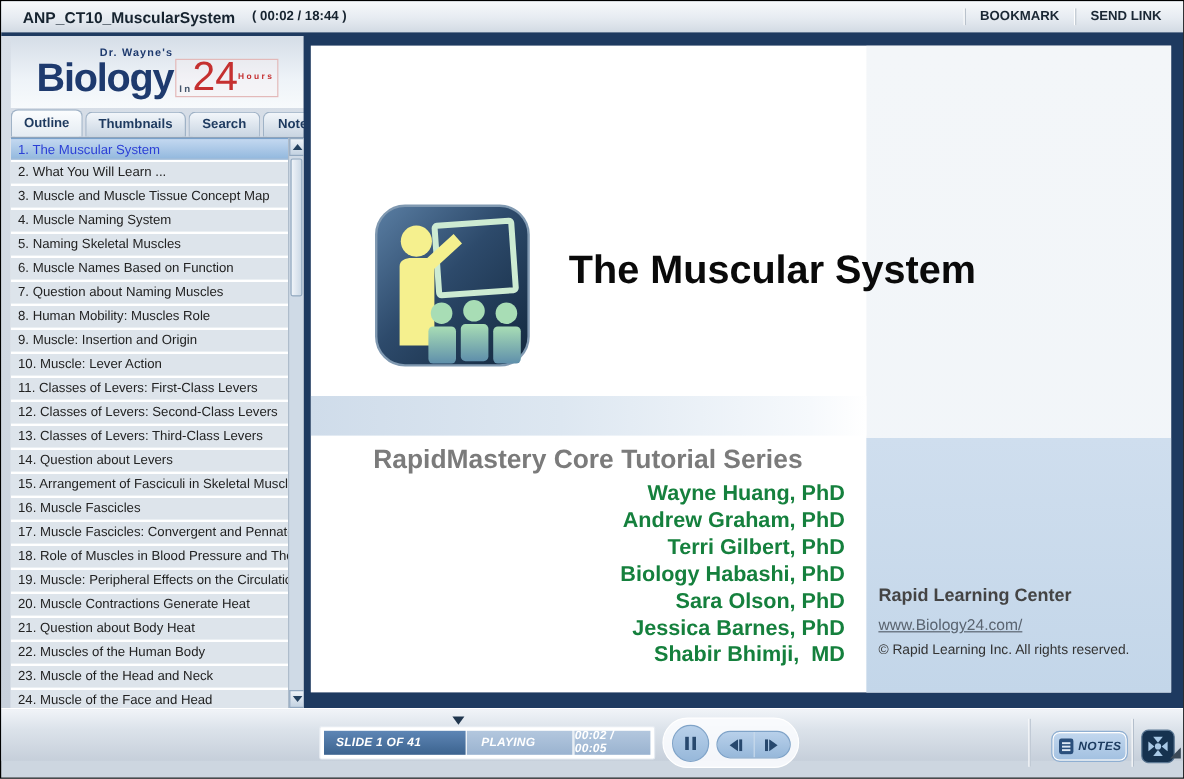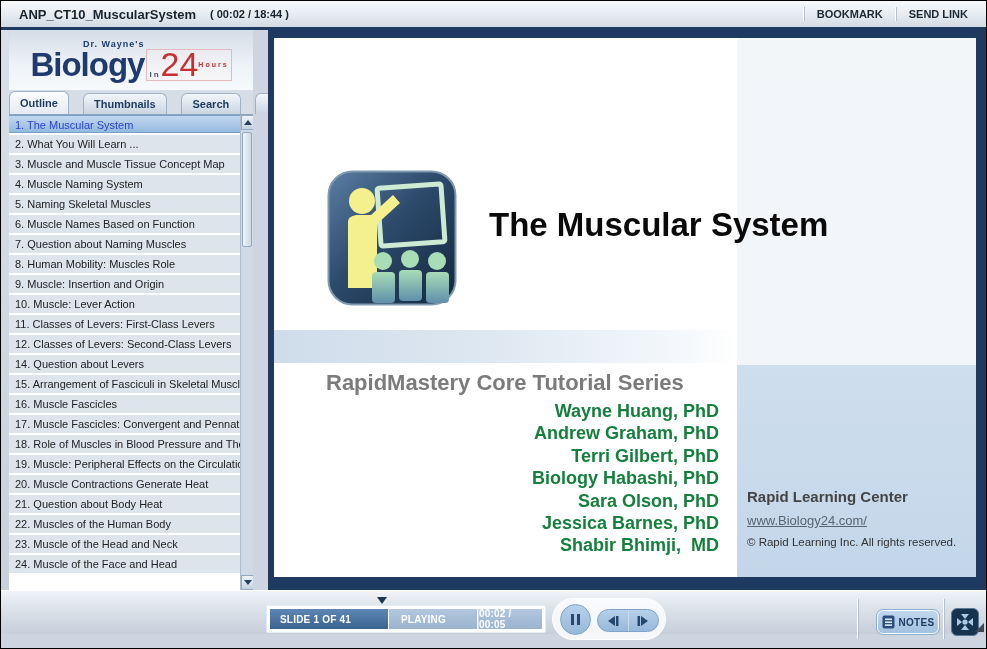--- a/index.html
+++ b/index.html
@@ -31,21 +31,21 @@
   .logo { display:flex; align-items:flex-end; }
   .logo-left { text-align:right; }
   .logo-tag { font-size:9px; font-weight:bold; color:#1e3a6e; letter-spacing:1px; margin-left:24px; }
   .logo-word { font-size:33px; color:#1e3a6e; letter-spacing:-1px; line-height:0.95; font-weight:bold; }
   .logo-right { display:flex; flex-direction:row; align-items:center; margin-left:2px;
     border:1px solid #e3b9b9; padding:0 2px 1px 2px; background:rgba(255,240,240,.25); }
   .logo-in { font-size:8px; font-weight:bold; color:#44556a; letter-spacing:2px; align-self:flex-end; }
   .logo-num { font-size:34px; color:#c53030; line-height:0.85; font-weight:normal; }
   .logo-hours { font-size:7px; font-weight:bold; color:#c53030; letter-spacing:2px; }
   
-  .tabs { height:24px; display:flex; align-items:flex-end; gap:14px; padding:0 4px 0 0; }
+  .tabs { height:24px; display:flex; align-items:flex-end; gap:2px; padding:0 4px 0 0; }
   .tab { flex:0 0 auto; height:21px; padding:0 10px; display:flex; align-items:center; justify-content:center;
     font-size:11px; font-weight:bold; color:#1e3a5f; cursor:pointer;
     border:1px solid #9fb2c6; border-bottom:none; border-radius:6px 6px 0 0;
     background:linear-gradient(180deg,#f2f6fa,#c9d5e2); }
   .tab.active { background:linear-gradient(180deg,#fbfdfe,#e4ebf2); height:23px; }
   .tab.w1{min-width:58px}.tab.w2{min-width:84px}.tab.w3{min-width:60px}.tab.w4{min-width:56px}
   
   .listwrap { flex:1; display:flex; border-top:1px solid #8fa3ba; overflow:hidden; background:#fff; }
   .outline-list { flex:1; overflow:hidden; background:#fff; }
   .row { height:18px; margin-bottom:2px; background:#dde4eb; color:#222; font-size:11px;
@@ -57,42 +57,42 @@
   .sb-btn { position:absolute; left:0; width:13px; height:15px;
     background:linear-gradient(180deg,#eef3f8,#c3d2e1); border:1px solid #93a9c0;
     display:flex; align-items:center; justify-content:center; cursor:pointer; }
   .sb-btn.up { top:0; }
   .sb-btn.down { bottom:0; }
   .tri-up { width:0; height:0; border-left:4px solid transparent; border-right:4px solid transparent; border-bottom:5px solid #24415f; }
   .tri-down { width:0; height:0; border-left:4px solid transparent; border-right:4px solid transparent; border-top:5px solid #24415f; }
   .sb-thumb { position:absolute; left:1px; top:17px; width:10px; height:115px;
     background:linear-gradient(90deg,#f0f4f9,#ccd9e6); border:1px solid #93a9c0; border-radius:2px; cursor:grab; }
   
-  .stage { flex:1; background:#1e3a60; padding:8px 10px 13px 6px;margin-left:15px; }
+  .stage { flex:1; background:#1e3a60; padding:8px 10px 13px 6px; }
   .slide { position:relative; width:100%; height:100%; background:#fff; overflow:hidden; }
   .rightcol { position:absolute; left:463px; top:0; width:254px; height:100%;
     background:linear-gradient(180deg,#f3f6f9 0%,#f1f5f9 100%); }
   .rightcol .lower { position:absolute; left:0; top:327px; width:100%; height:213px;
     background:linear-gradient(180deg,#cfdeee,#c3d6e9); }
   .band { position:absolute; left:0; top:292px; width:463px; height:33px;
     background:linear-gradient(90deg,#cfdcea 0%,#dde7f1 45%,#f6f9fc 90%,#ffffff 100%); }
   .slide-icon { position:absolute; left:53px; top:132px; width:130px; height:136px; }
   .slide-title { position:absolute; left:215px; top:168px; width:470px;
     font-size:33px; font-weight:bold; color:#0a0a0a; letter-spacing:0; }
   .series { position:absolute; left:52px; top:332px; font-size:22px; font-weight:bold; color:#7b7b7b; }
   .authors { position:absolute; left:60px; top:362px; width:385px; text-align:right; }
   .author { font-size:18px; font-weight:bold; color:#15803d; line-height:22.4px; white-space:pre; }
   .org { position:absolute; left:473px; top:450px; width:240px; }
   .org-name { font-size:15px; font-weight:bold; color:#3f4granite550; color:#444; margin-bottom:8px; }
   .org-url { font-size:13px; color:#5a6470; text-decoration:underline; margin-bottom:8px; cursor:pointer; }
   .org-copy { font-size:11.5px; color:#333; }
   
   .bottombar { position:relative; height:44px;
     background:linear-gradient(180deg,#f1f4f8 0%,#dbe2ea 40%,#c6cfda 100%);
-    border-top:1px solid #fff; }
+    border-top:1px solid #fff;font-style:italic; }
   .marker { position:absolute; left:376px; top:6px; width:0; height:0;
     border-left:5px solid transparent; border-right:5px solid transparent; border-top:7px solid #20364e; }
   .progress { position:absolute; left:265px; top:14px; width:280px; height:28px;
     background:#fff; border:1px solid #e7ecf2; border-radius:2px; padding:3px; display:flex; gap:1px; }
   .seg { height:100%; display:flex; align-items:center; color:#fff; font-size:10px; font-weight:bold; letter-spacing:0.2px; }
   .seg.dark { width:118px; background:linear-gradient(180deg,#5e86b5,#3c638f); padding-left:10px; cursor:pointer; }
   .seg.mid { width:88px; background:linear-gradient(180deg,#b3c7de,#9ab3d0); padding-left:12px; }
   .seg.time { flex:1; background:linear-gradient(180deg,#b3c7de,#9ab3d0); justify-content:flex-end; padding-right:7px; border-left:1px solid #c9d6e4; }
   .ctrlblob { position:absolute; left:551px; top:7px; width:114px; height:42px;
     background:rgba(252,253,255,.85); border-radius:22px; border:1px solid #fff; }
@@ -161,20 +161,21 @@
             <div class="row">3. Muscle and Muscle Tissue Concept Map</div>
             <div class="row">4. Muscle Naming System</div>
             <div class="row">5. Naming Skeletal Muscles</div>
             <div class="row">6. Muscle Names Based on Function</div>
             <div class="row">7. Question about Naming Muscles</div>
             <div class="row">8. Human Mobility: Muscles Role</div>
             <div class="row">9. Muscle: Insertion and Origin</div>
             <div class="row">10. Muscle: Lever Action</div>
             <div class="row">11. Classes of Levers: First-Class Levers</div>
             <div class="row">12. Classes of Levers: Second-Class Levers</div>
+            <div class="row">13. Classes of Levers: Third-Class Levers</div>
             <div class="row">14. Question about Levers</div>
             <div class="row">15. Arrangement of Fasciculi in Skeletal Muscle</div>
             <div class="row">16. Muscle Fascicles</div>
             <div class="row">17. Muscle Fascicles: Convergent and Pennate</div>
             <div class="row">18. Role of Muscles in Blood Pressure and The</div>
             <div class="row">19. Muscle: Peripheral Effects on the Circulatio</div>
             <div class="row">20. Muscle Contractions Generate Heat</div>
             <div class="row">21. Question about Body Heat</div>
             <div class="row">22. Muscles of the Human Body</div>
             <div class="row">23. Muscle of the Head and Neck</div>

